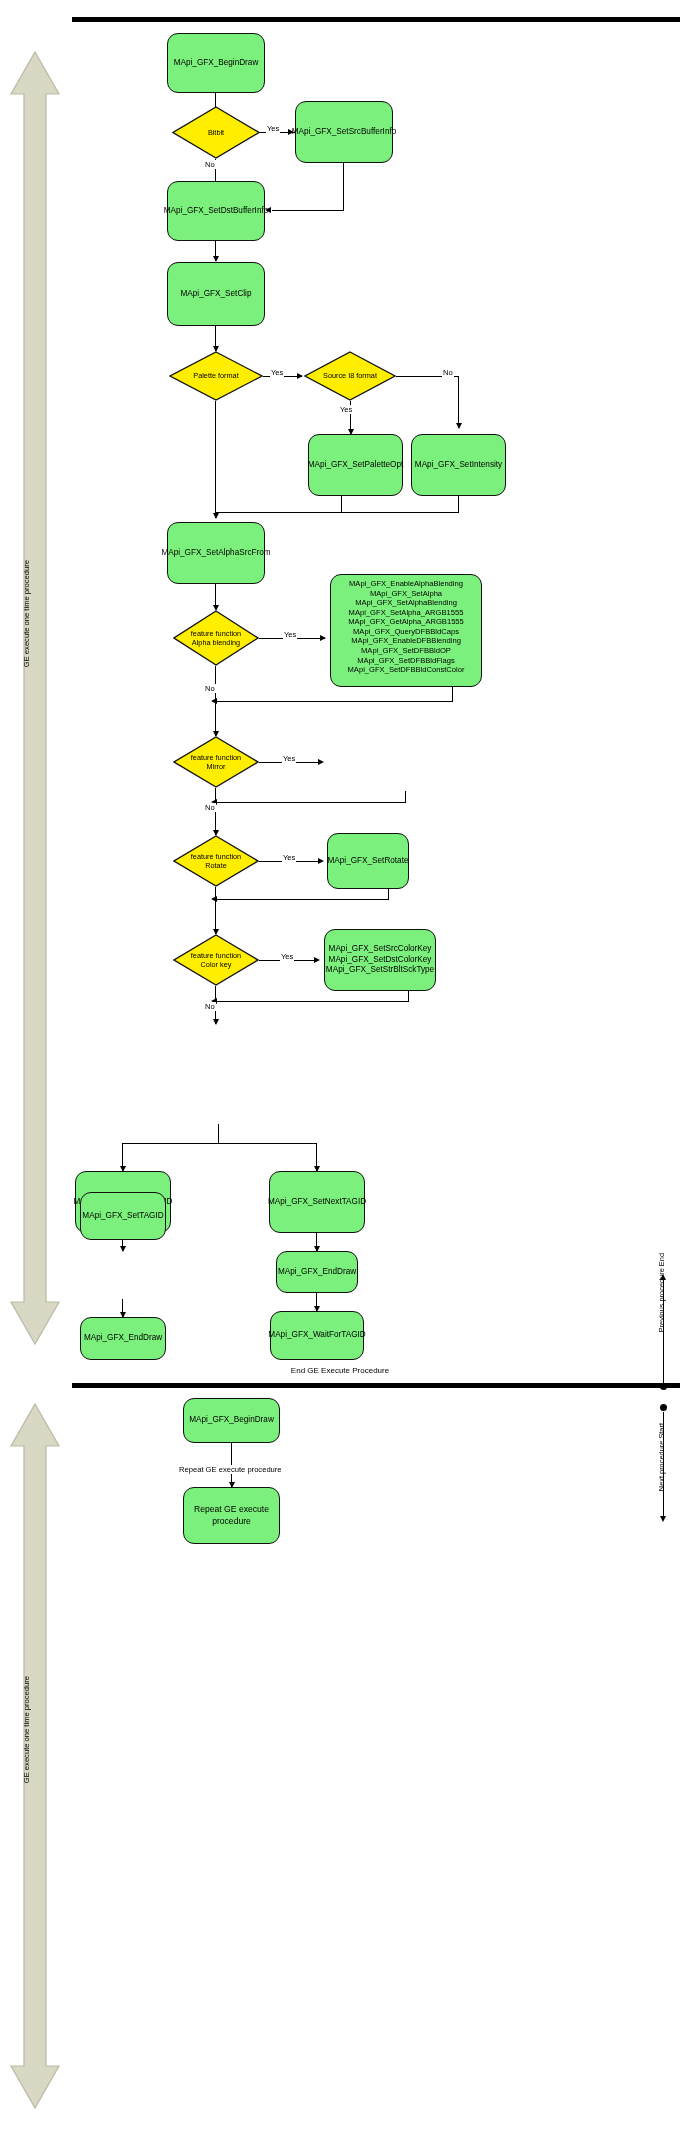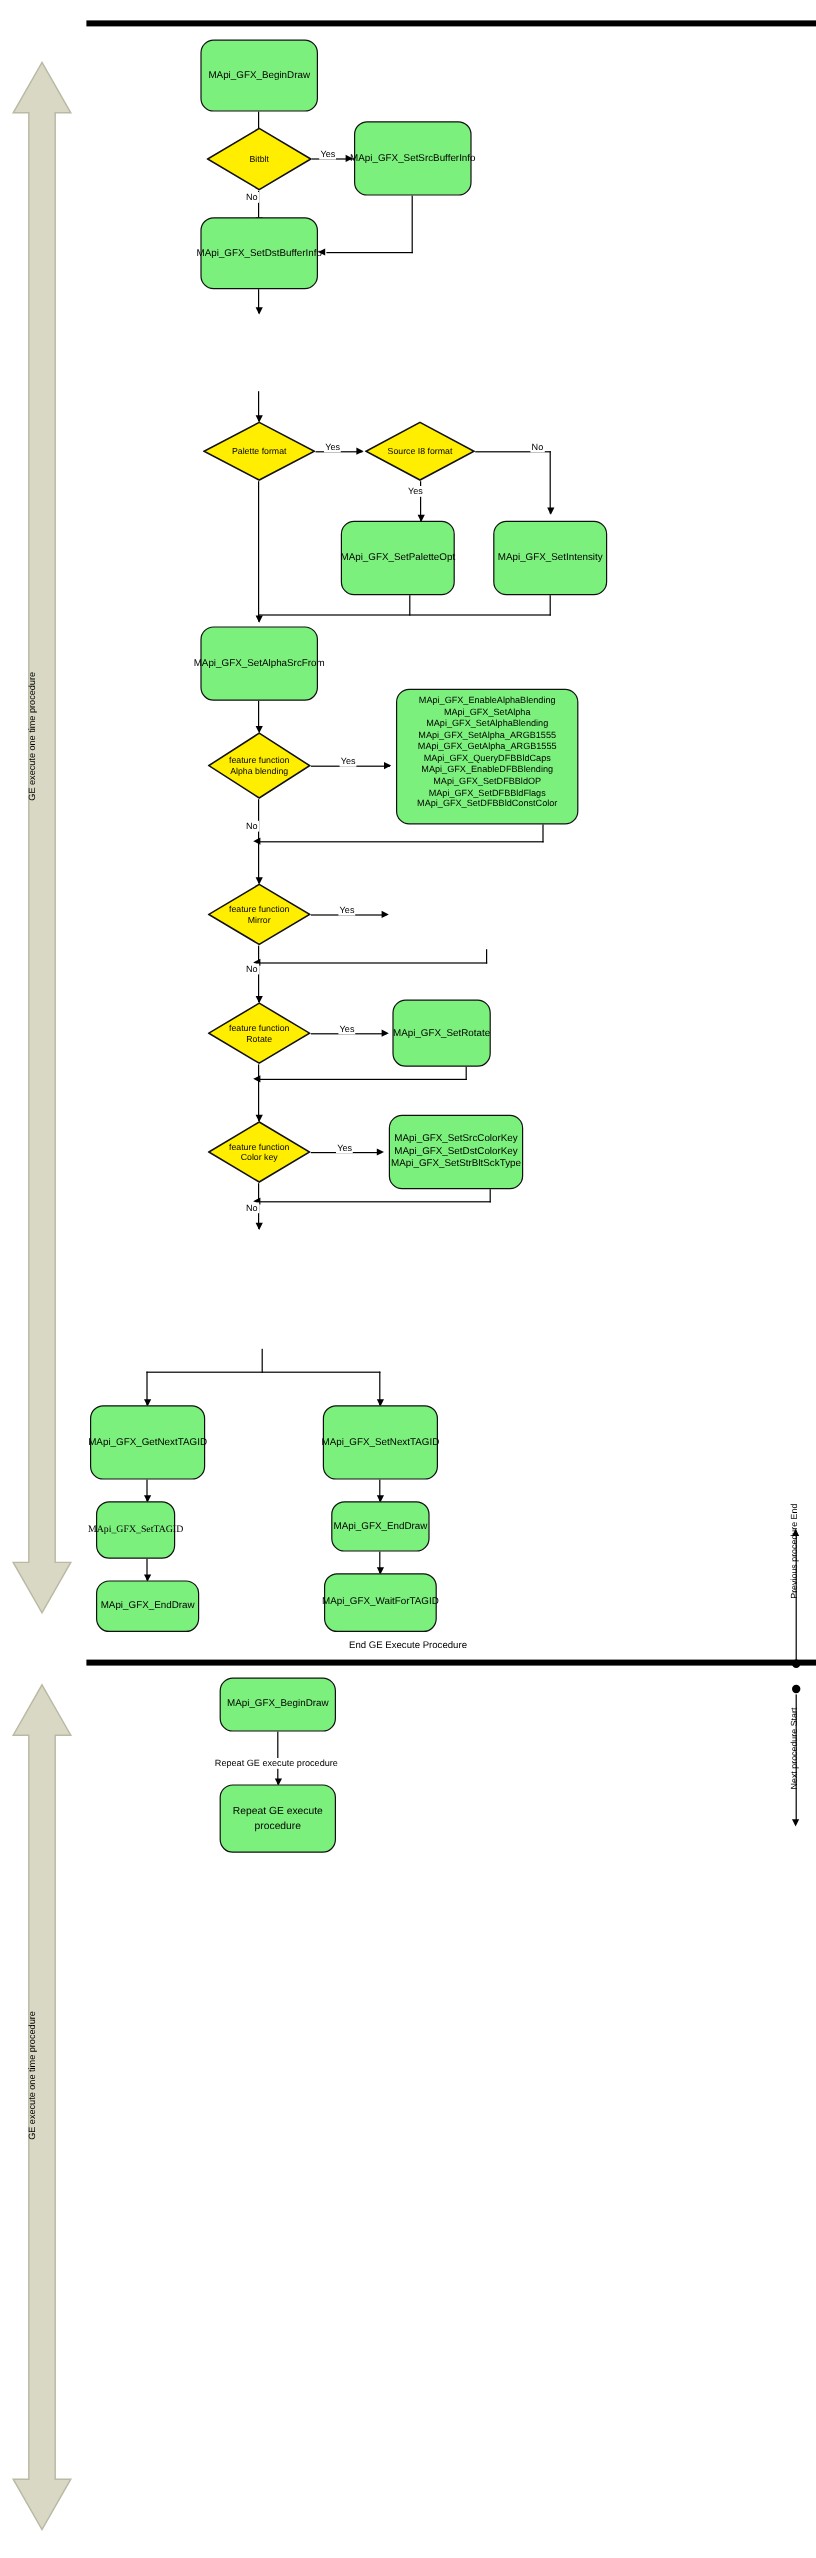--- a/index.html
+++ b/index.html
@@ -176,20 +176,21 @@
 
   <div class="ln lnv" style="left:343px;top:163px;height:48px;"></div>
   <div class="ln lnh" style="left:272px;top:210px;width:72px;"></div>
   <div class="arr arr-left" style="left:265px;top:207px;"></div>
 
   <div class="node" style="left:167px;top:181px;width:98px;height:60px;">MApi_GFX_SetDstBufferInfo</div>
 
   <div class="ln lnv" style="left:215px;top:241px;height:20px;"></div>
   <div class="arr arr-down" style="left:212.5px;top:256px;"></div>
 
+  <div class="node" style="left:167px;top:262px;width:98px;height:64px;">MApi_GFX_SetClip</div>
 
   <div class="ln lnv" style="left:215px;top:326px;height:25px;"></div>
   <div class="arr arr-down" style="left:212.5px;top:346px;"></div>
 
   <div class="decision" style="left:169px;top:351px;width:94px;height:50px;">
     <svg class="dshape" viewBox="0 0 94 50" xmlns="http://www.w3.org/2000/svg">
       <polygon points="47,1 93,25 47,49 1,25" fill="#ffee00" stroke="#111" stroke-width="1.3"></polygon>
     </svg>
     <div class="dlabel">Palette format</div>
   </div>
@@ -207,21 +208,21 @@
 
   <div class="ln lnh" style="left:396px;top:376px;width:63px;"></div>
   <div class="elabel" style="left:442px;top:368px;">No</div>
   <div class="ln lnv" style="left:458px;top:376px;height:52px;"></div>
   <div class="arr arr-down" style="left:455.5px;top:423px;"></div>
 
   <div class="ln lnv" style="left:350px;top:401px;height:33px;"></div>
   <div class="elabel" style="left:339px;top:405px;">Yes</div>
   <div class="arr arr-down" style="left:347.5px;top:429px;"></div>
 
-  <div class="node" style="left:284px;top:434px;width:95px;height:62px;">MApi_GFX_SetPaletteOpt</div>
+  <div class="node" style="left:308px;top:434px;width:95px;height:62px;">MApi_GFX_SetPaletteOpt</div>
   <div class="node" style="left:411px;top:434px;width:95px;height:62px;">MApi_GFX_SetIntensity</div>
 
   <div class="ln lnv" style="left:341px;top:496px;height:17px;"></div>
   <div class="ln lnv" style="left:458px;top:496px;height:17px;"></div>
   <div class="ln lnh" style="left:215px;top:512px;width:244px;"></div>
 
   <div class="ln lnv" style="left:215px;top:401px;height:117px;"></div>
   <div class="arr arr-down" style="left:212.5px;top:513px;"></div>
 
   <div class="node" style="left:167px;top:522px;width:98px;height:62px;">MApi_GFX_SetAlphaSrcFrom</div>
@@ -331,21 +332,21 @@
   <div class="ln lnh" style="left:122px;top:1143px;width:195px;"></div>
   <div class="ln lnv" style="left:122px;top:1143px;height:28px;"></div>
   <div class="arr arr-down" style="left:119.5px;top:1166px;"></div>
   <div class="ln lnv" style="left:316px;top:1143px;height:28px;"></div>
   <div class="arr arr-down" style="left:313.5px;top:1166px;"></div>
 
   <div class="node" style="left:75px;top:1171px;width:96px;height:62px;">MApi_GFX_GetNextTAGID</div>
   <div class="ln lnv" style="left:122px;top:1233px;height:18px;"></div>
   <div class="arr arr-down" style="left:119.5px;top:1246px;"></div>
 
-  <div class="node" style="left:80px;top:1251px;width:66px;height:48px;font-family:Liberation Serif, serif;">MApi_GFX_SetTAGID</div>
+  <div class="node" style="left:80px;top:1192px;width:86px;height:48px;">MApi_GFX_SetTAGID</div>
   <div class="ln lnv" style="left:122px;top:1299px;height:18px;"></div>
   <div class="arr arr-down" style="left:119.5px;top:1312px;"></div>
 
   <div class="node" style="left:80px;top:1317px;width:86px;height:43px;">MApi_GFX_EndDraw</div>
 
   <div class="node" style="left:269px;top:1171px;width:96px;height:62px;">MApi_GFX_SetNextTAGID</div>
   <div class="ln lnv" style="left:316px;top:1233px;height:18px;"></div>
   <div class="arr arr-down" style="left:313.5px;top:1246px;"></div>
 
   <div class="node" style="left:276px;top:1251px;width:82px;height:42px;">MApi_GFX_EndDraw</div>

